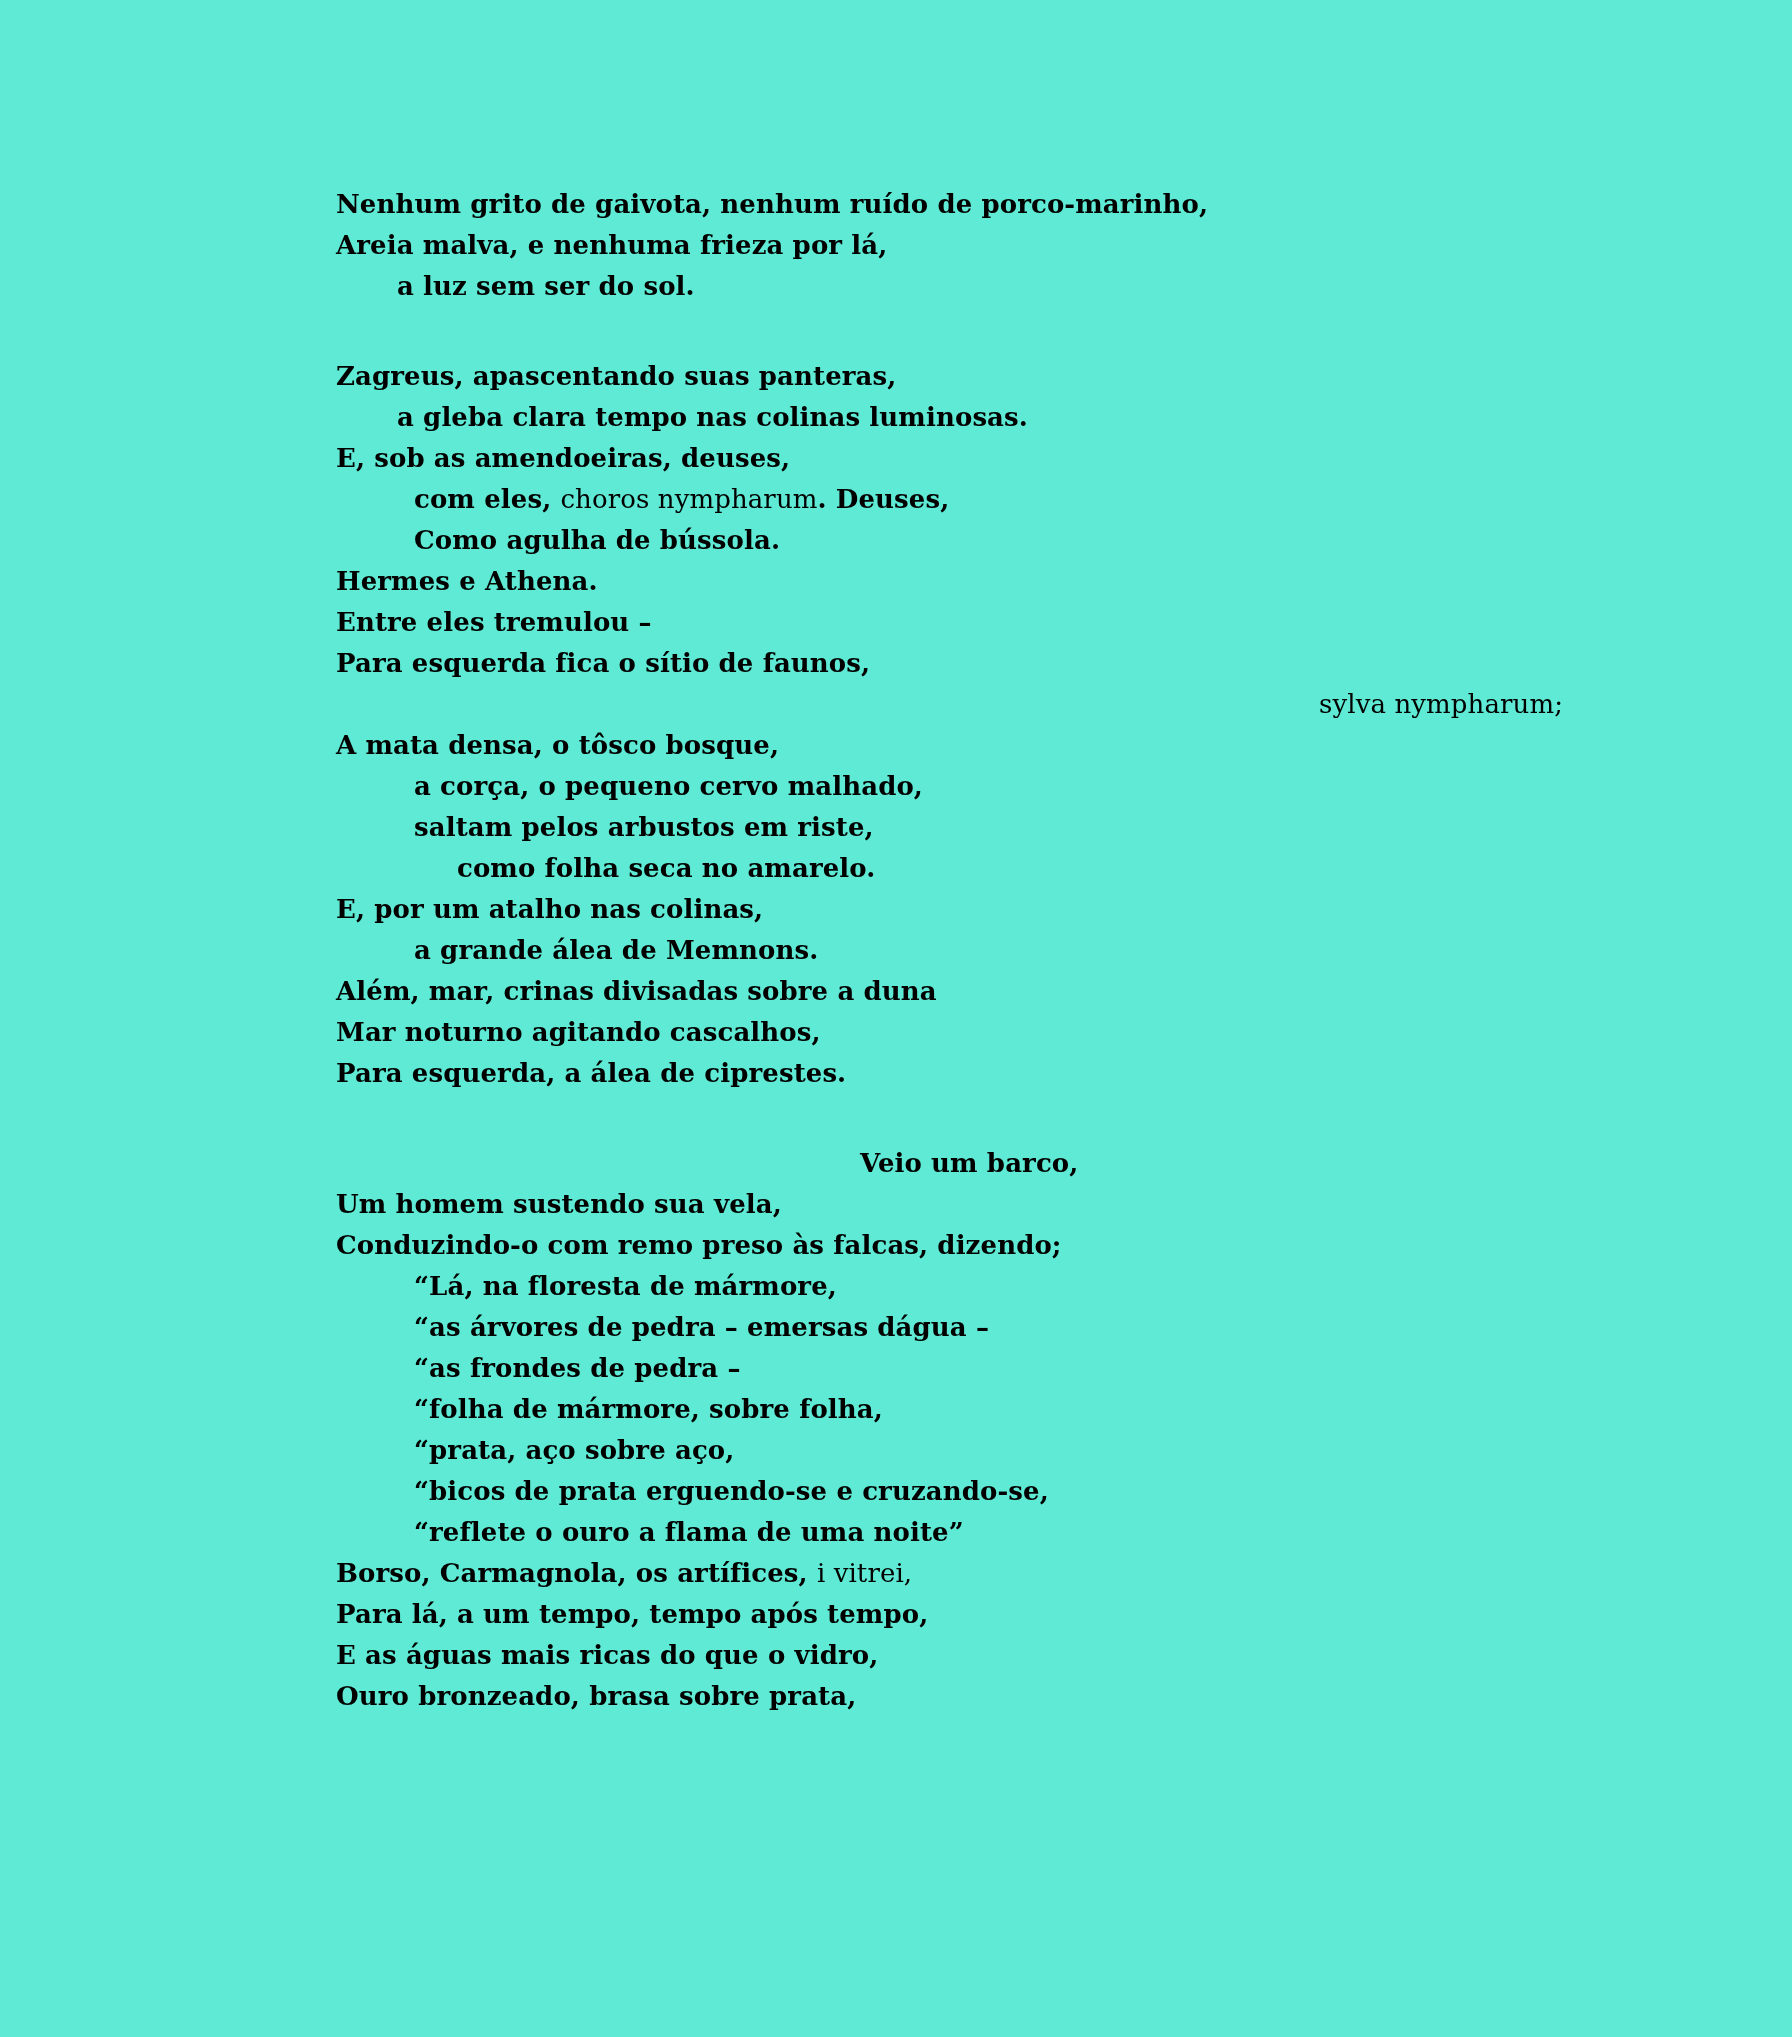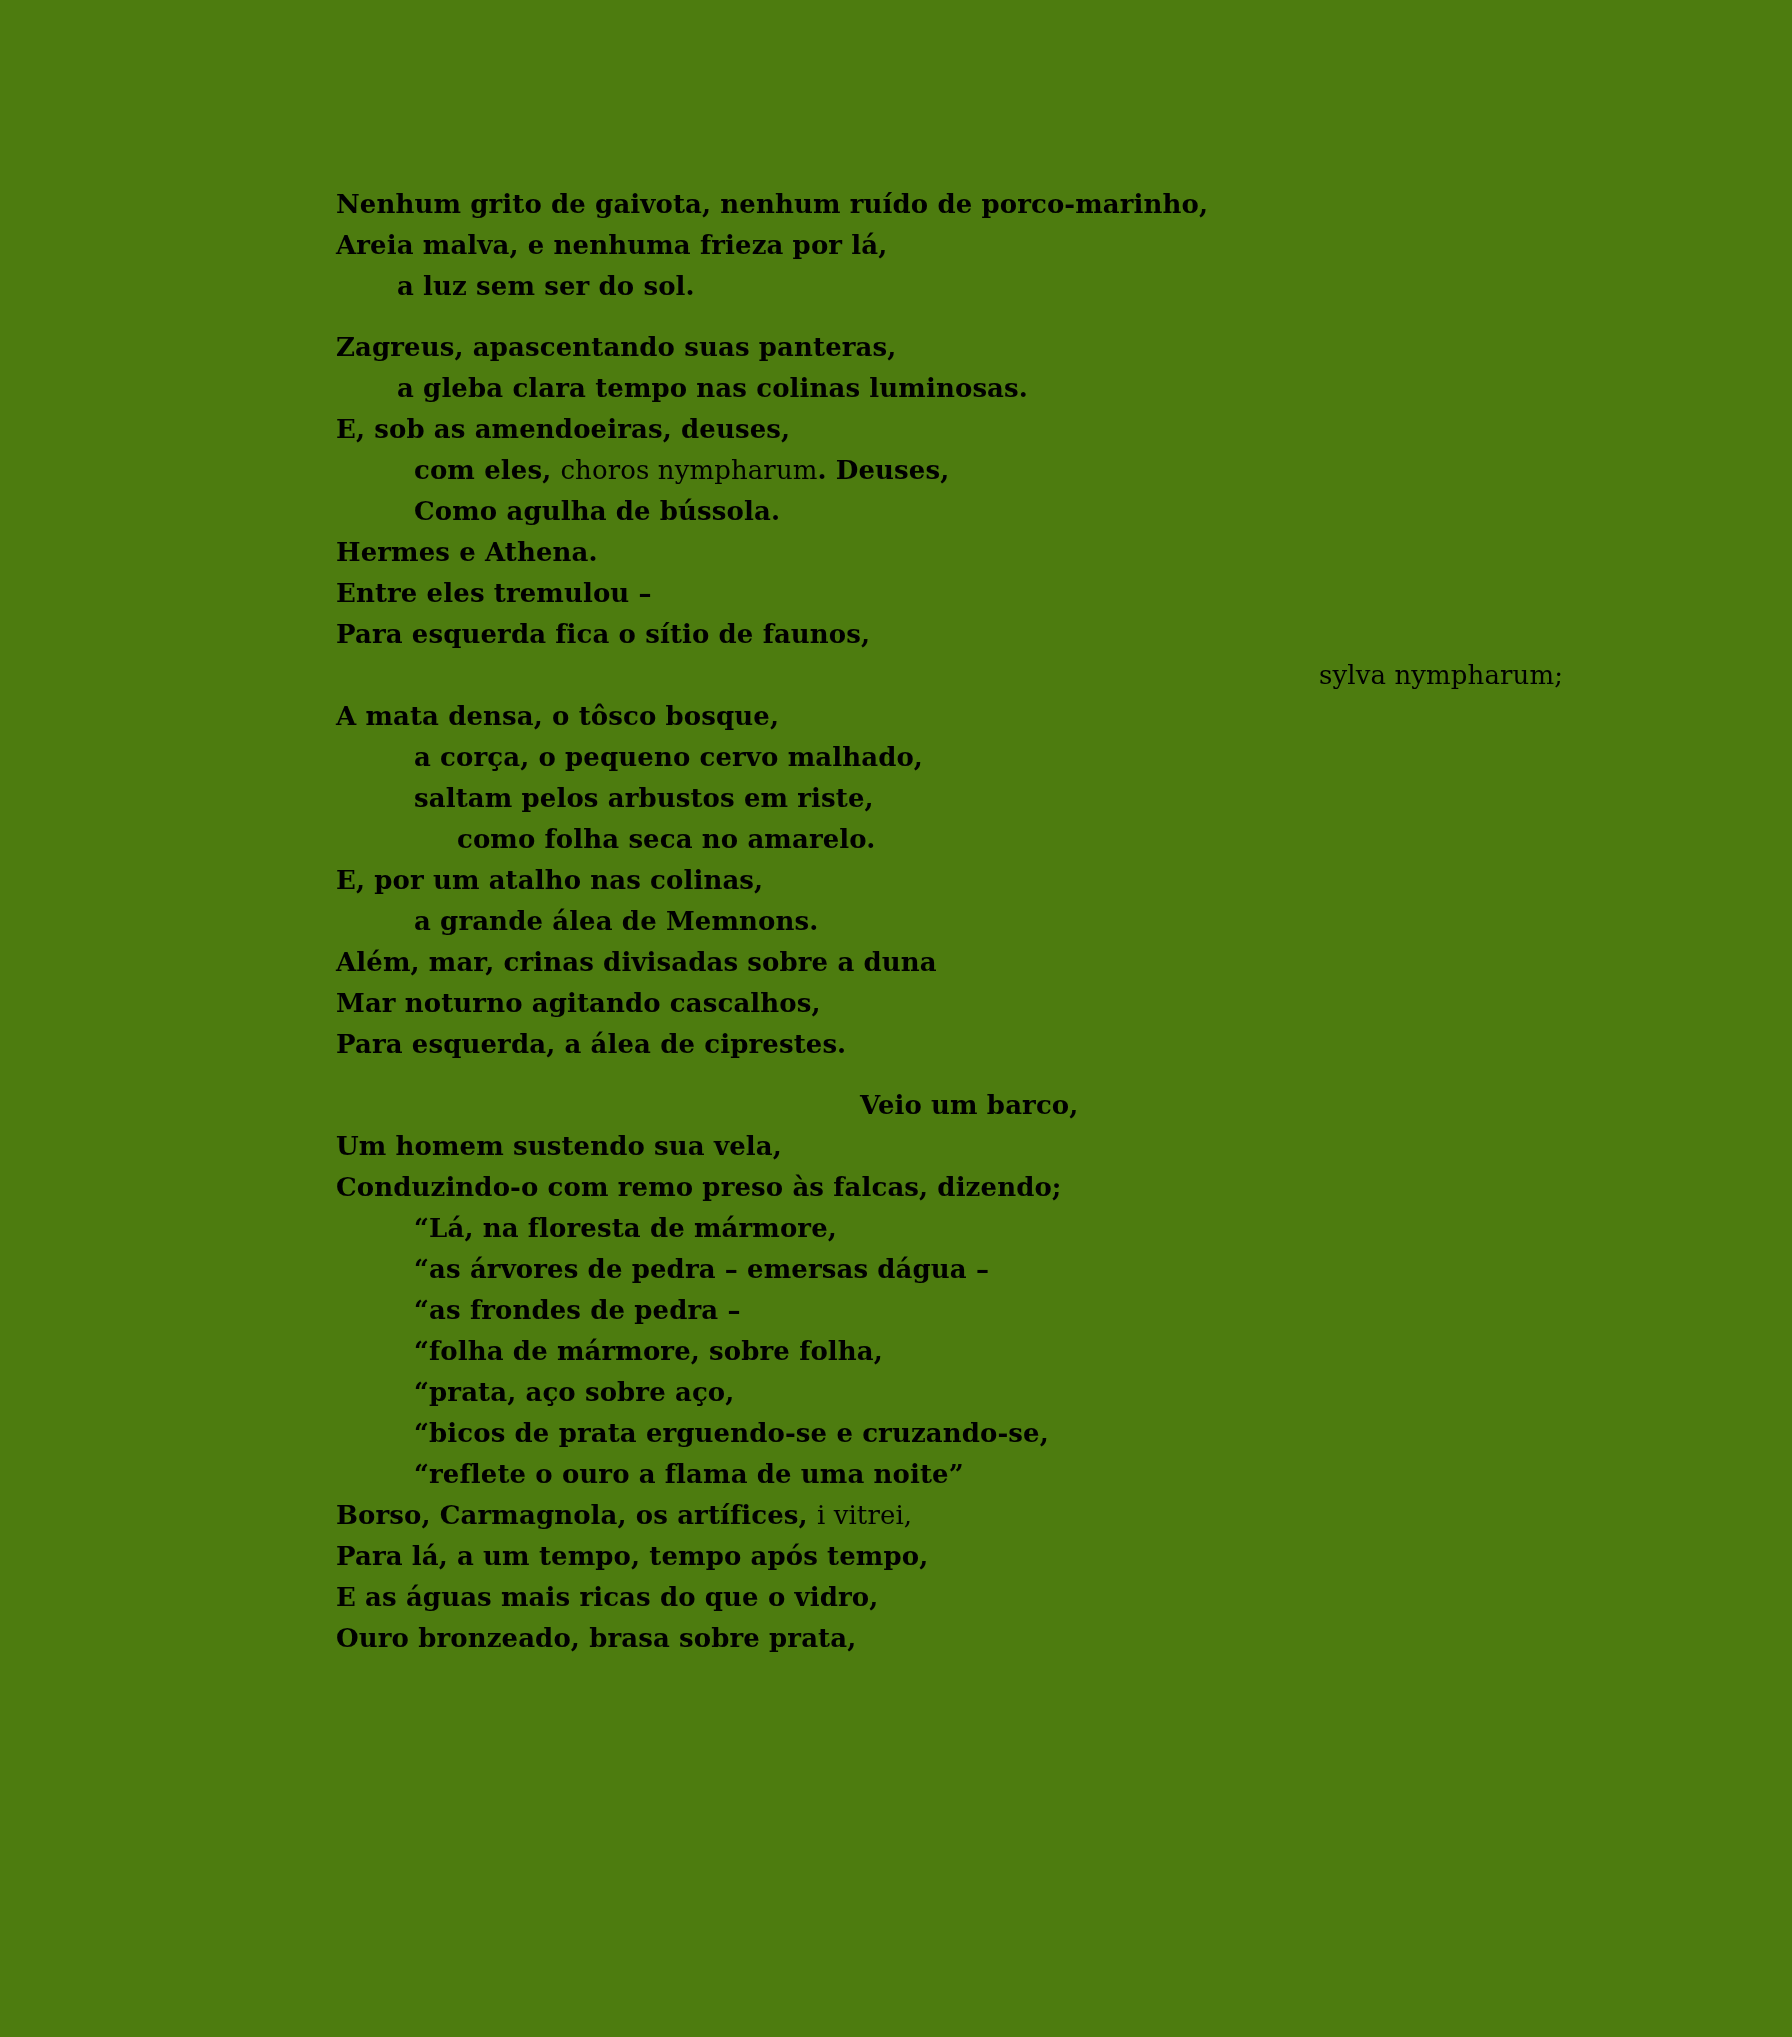--- a/index.html
+++ b/index.html
@@ -13,32 +13,32 @@
     font-family: "DejaVu Serif", serif;
     color: #000000;
     -webkit-font-smoothing: antialiased;
   }
   .page {
     position: relative;
     width: 1792px;
     height: 2038px;
     box-sizing: border-box;
     padding: 184px 0 0 0;
-    background: #4d7c0f;
+    background: #5eead4;
   }
   .poem {
     margin: 0 0 0 336px;
     width: 1227px;
   }
   .stanza {
     margin: 0;
     padding: 0;
   }
   .stanza + .stanza {
-    margin-top: 20px;
+    margin-top: 49px;
   }
   .line {
     font-size: 26px;
     line-height: 41px;
     font-weight: bold;
     white-space: pre;
     letter-spacing: 0.1px;
   }
   
   .ind-0 { padding-left: 0px; }

